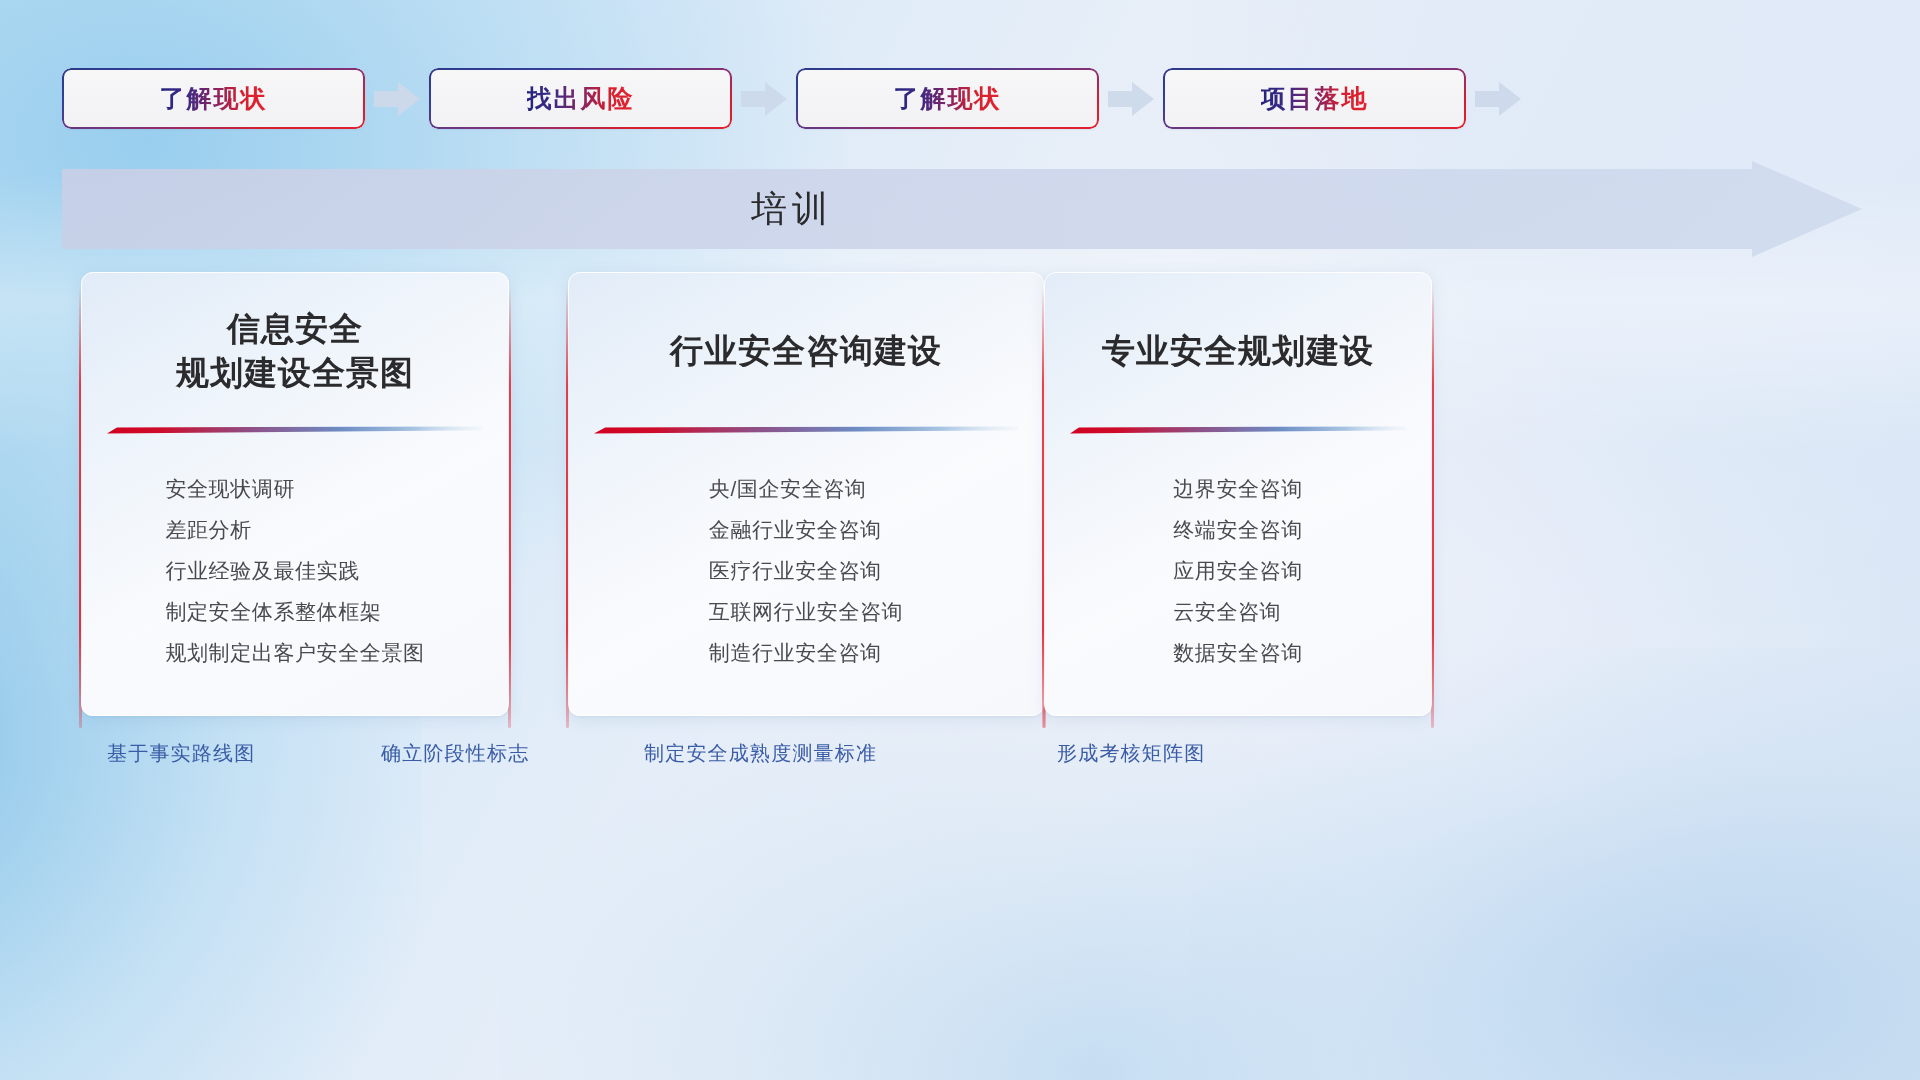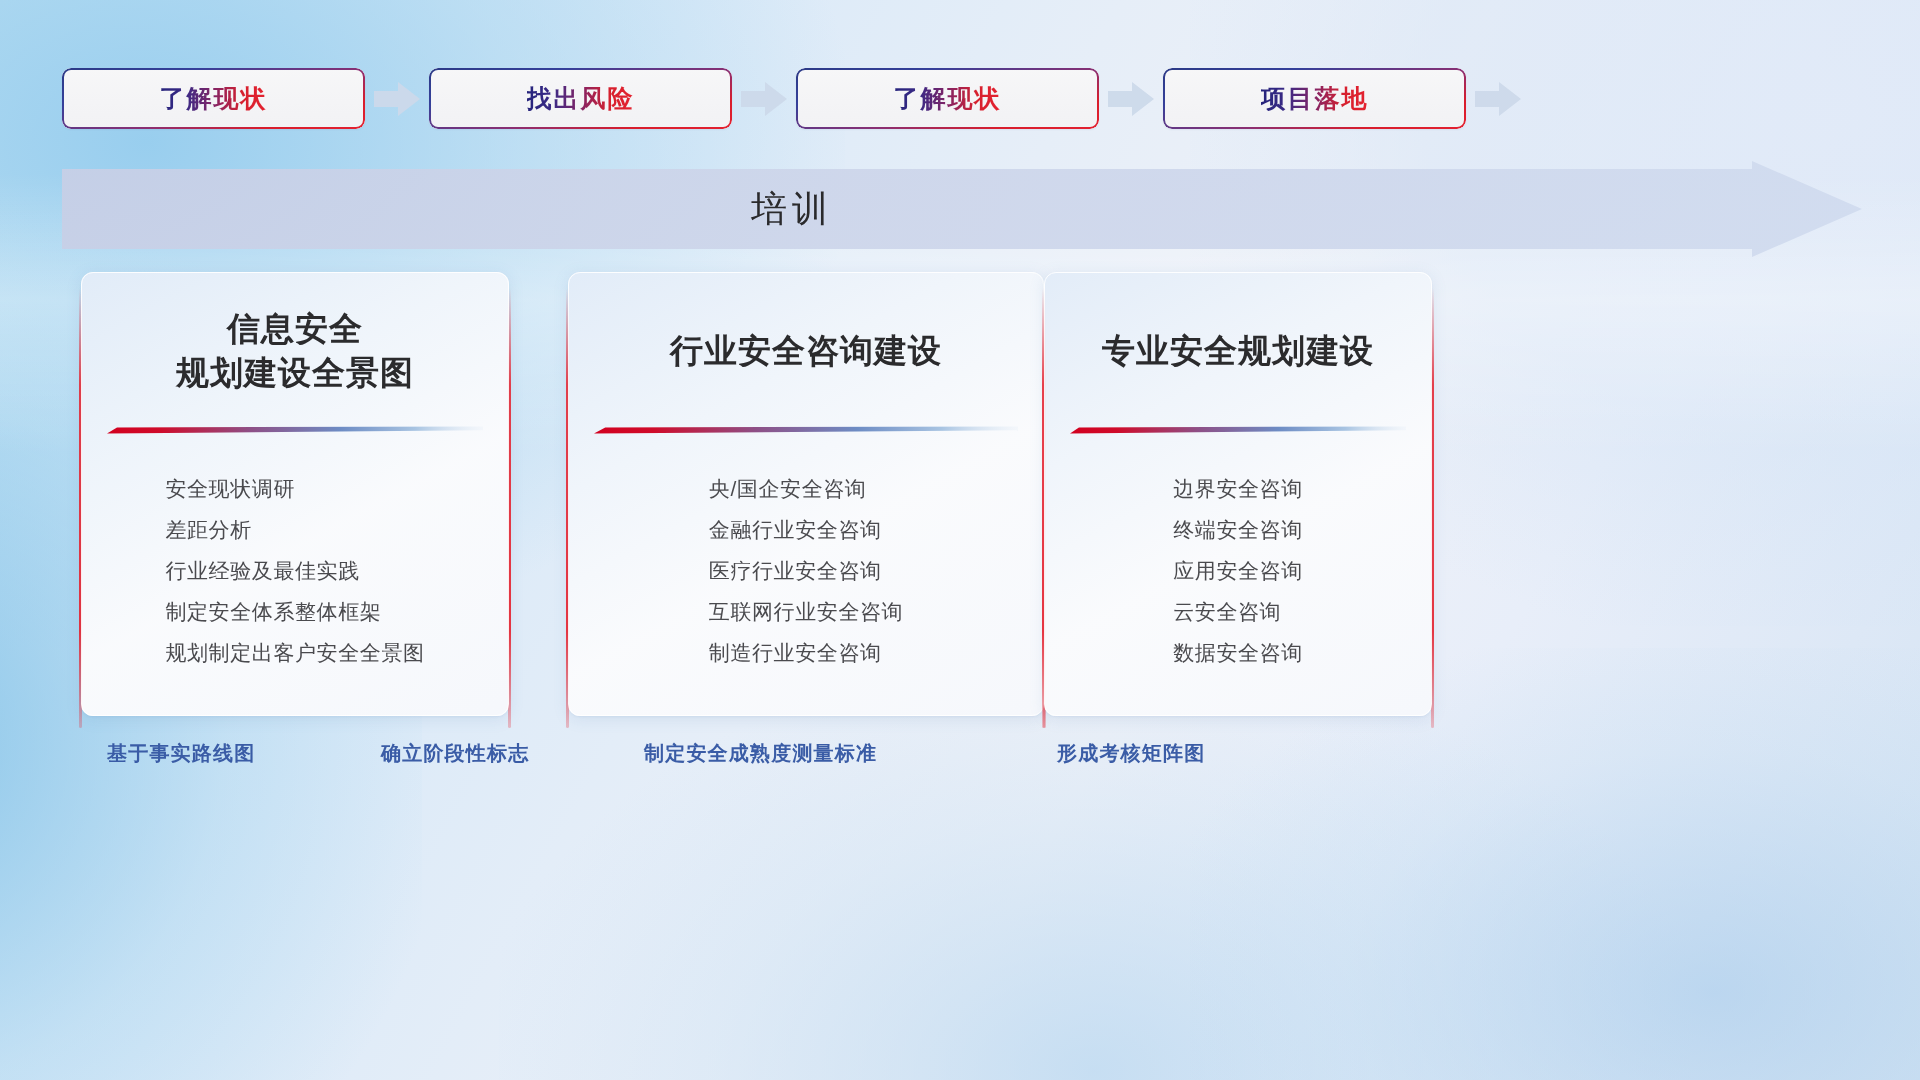--- a/index.html
+++ b/index.html
@@ -139,21 +139,21 @@
     font-size:21px;color:#4a4a4e;line-height:41px;letter-spacing:.6px;white-space:nowrap;
   }
   .card-list ul{margin:0;padding:0;}
 
   
   .captions{
     position:absolute;z-index:6;left:0;top:740px;width:1568px;height:46px;
   }
   .caption{
     position:absolute;top:0;
-    font-size:20px;font-weight:700;color:#3a5ca6;letter-spacing:1.2px;white-space:nowrap;
+    font-size:20px;font-weight:400;color:#3a5ca6;letter-spacing:1.2px;white-space:nowrap;
   }
   .cap-0{left:107px;}
   .cap-1{left:381px;}
   .cap-2{left:644px;}
   .cap-3{left:1057px;}
 </style>
 </head>
 <body>
 
 <div class="bg">

